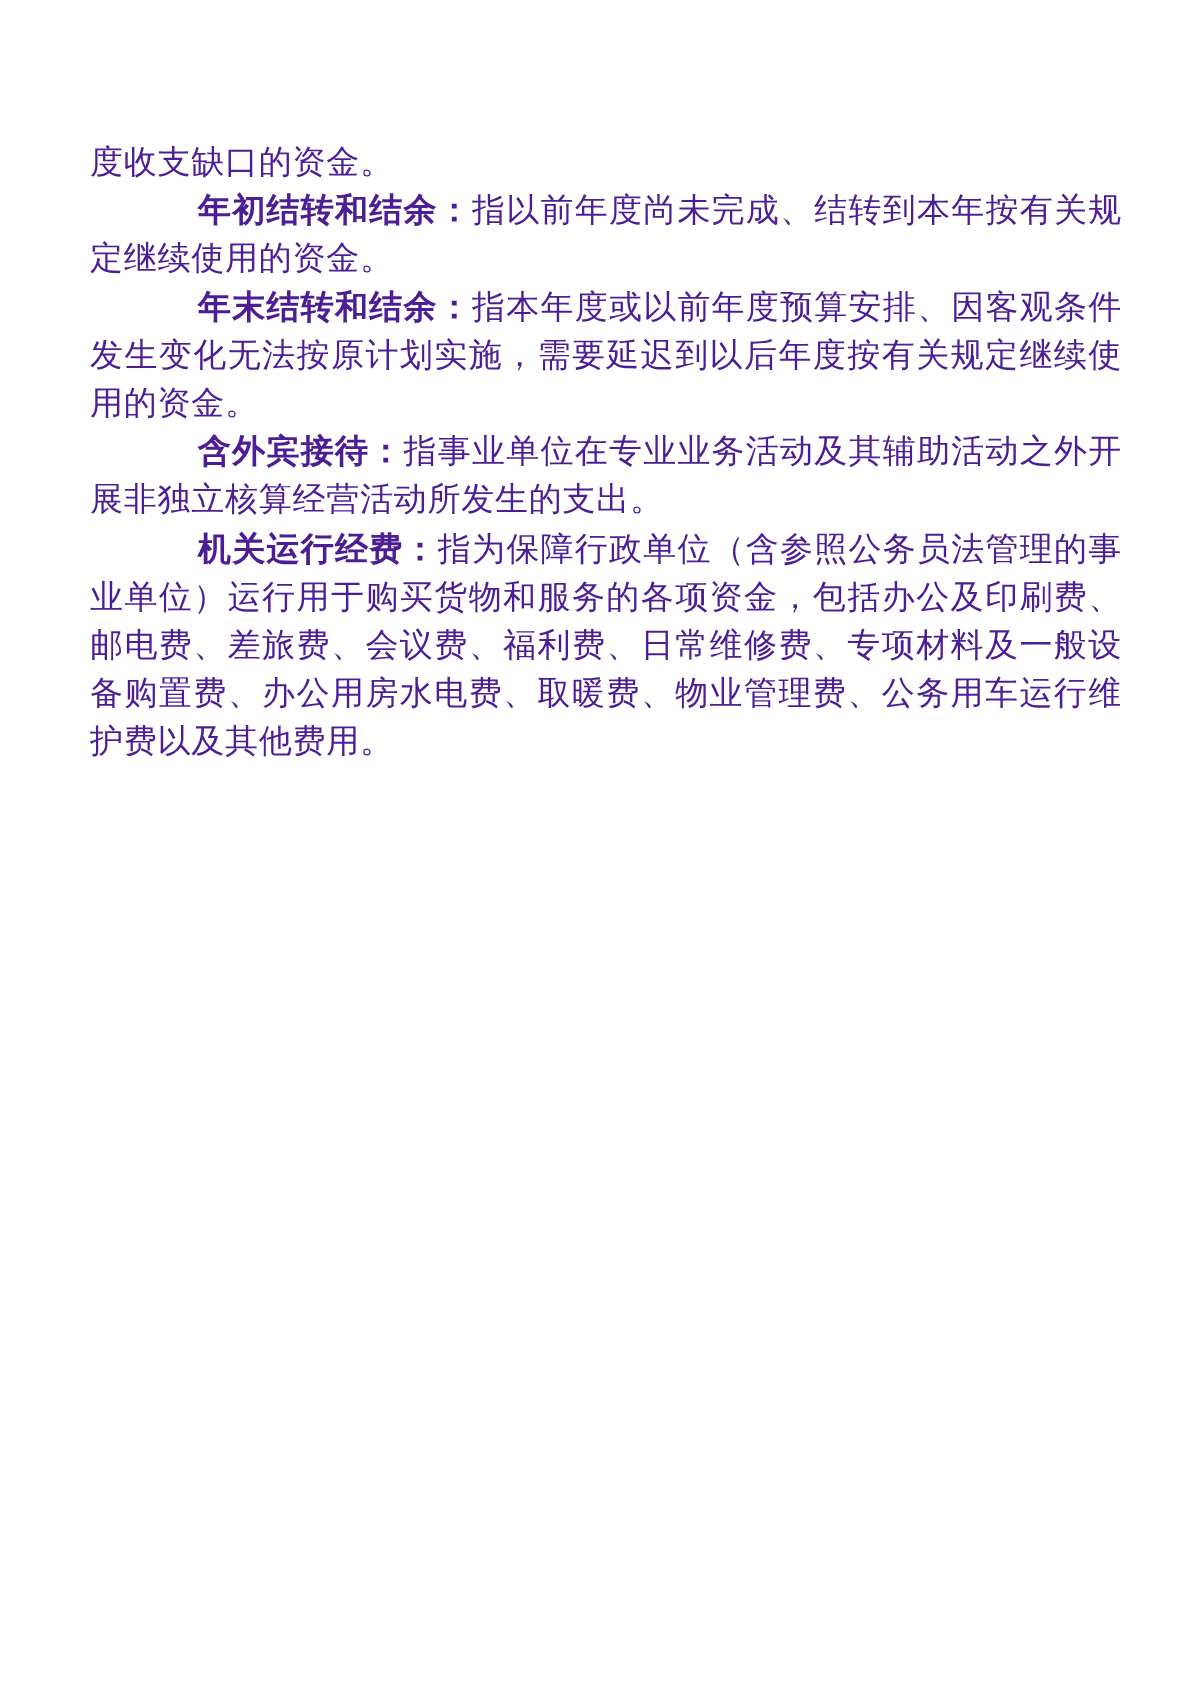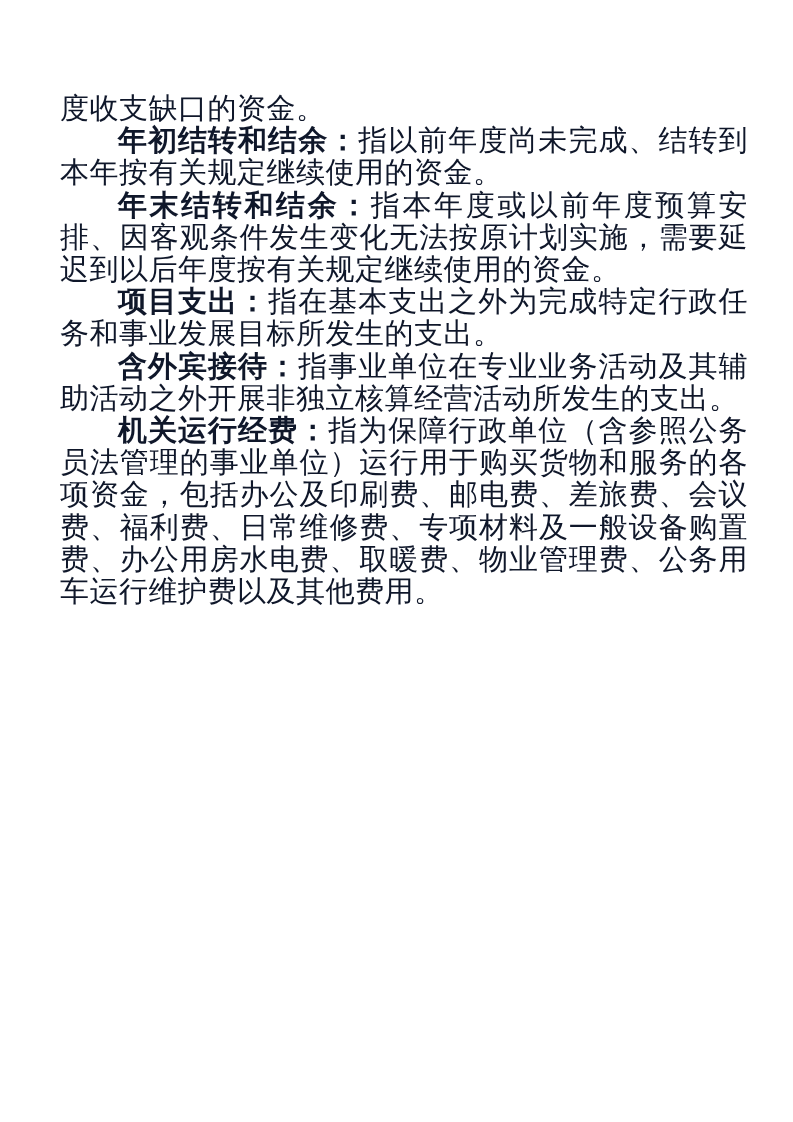--- a/index.html
+++ b/index.html
@@ -17,52 +17,52 @@
     color: #000000;
   }
   .content {
     position: absolute;
     left: 60px;
     top: 92px;
     width: 688px;
   }
   .para {
     margin: 0;
-    font-size: 29px;
+    font-size: 22px;
     line-height: 32.2px;
     text-align: justify;
     text-justify: inter-ideograph;
     text-indent: 2em;
     letter-spacing: 0.5px;
-    color: #0f172a;
+    color: #4c1d95;
   }
   .para.continuation {
     text-indent: 0;
   }
   .term {
     font-weight: bold;
     font-family: "Liberation Sans", "DejaVu Sans", sans-serif;
     letter-spacing: 0.5px;
+    margin-left: 28px;
   }
 </style>
 </head>
 <body>
 
 <div class="page">
   <div class="content">
 
     <p class="para continuation"><span>度收支缺口的资金。</span></p>
 
     <p class="para"><span class="term">年初结转和结余：</span><span>指以前年度尚未完成、结转到本年按有关规定继续使用的资金。</span></p>
 
 
     <p class="para"><span class="term">年末结转和结余：</span><span>指本年度或以前年度预算安排、因客观条件发生变化无法按原计划实施，需要延迟到以后年度按有关规定继续使用的资金。</span></p>
 
 
-    <p class="para"><span class="term">项目支出：</span><span>指在基本支出之外为完成特定行政任务和事业发展目标所发生的支出。</span></p>
 
     <p class="para"><span class="term">含外宾接待：</span><span>指事业单位在专业业务活动及其辅助活动之外开展非独立核算经营活动所发生的支出。</span></p>
 
 
     <p class="para"><span class="term">机关运行经费：</span><span>指为保障行政单位（含参照公务员法管理的事业单位）运行用于购买货物和服务的各项资金，包括办公及印刷费、邮电费、差旅费、会议费、福利费、日常维修费、专项材料及一般设备购置费、办公用房水电费、取暖费、物业管理费、公务用车运行维护费以及其他费用。</span></p>
 
   </div>
 </div>
 
 </body></html>

